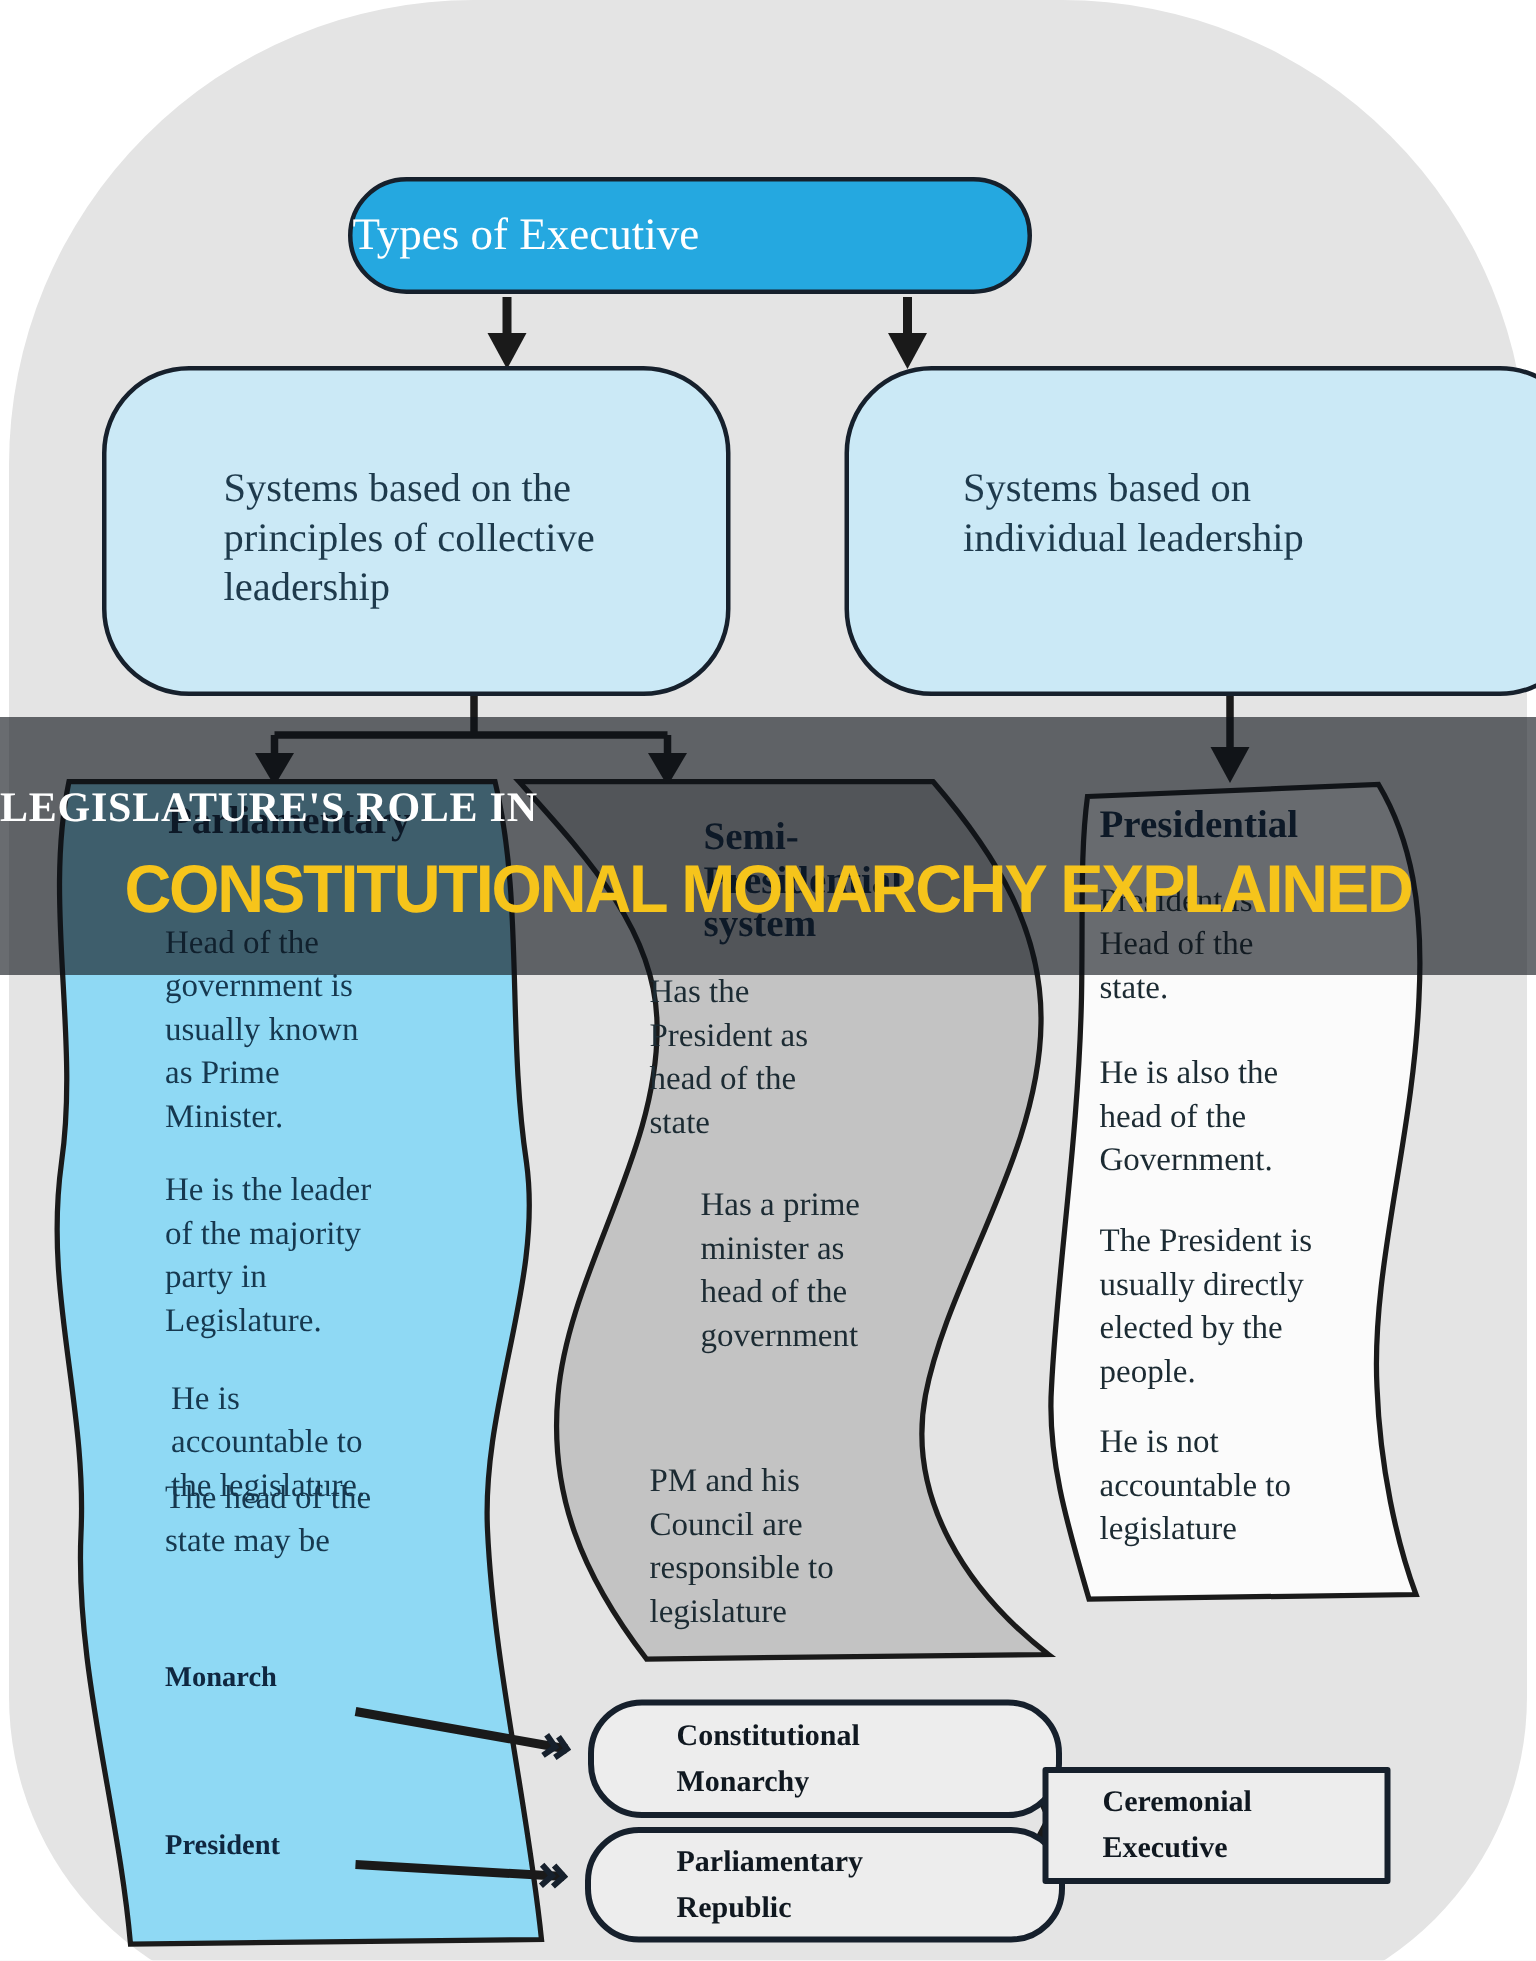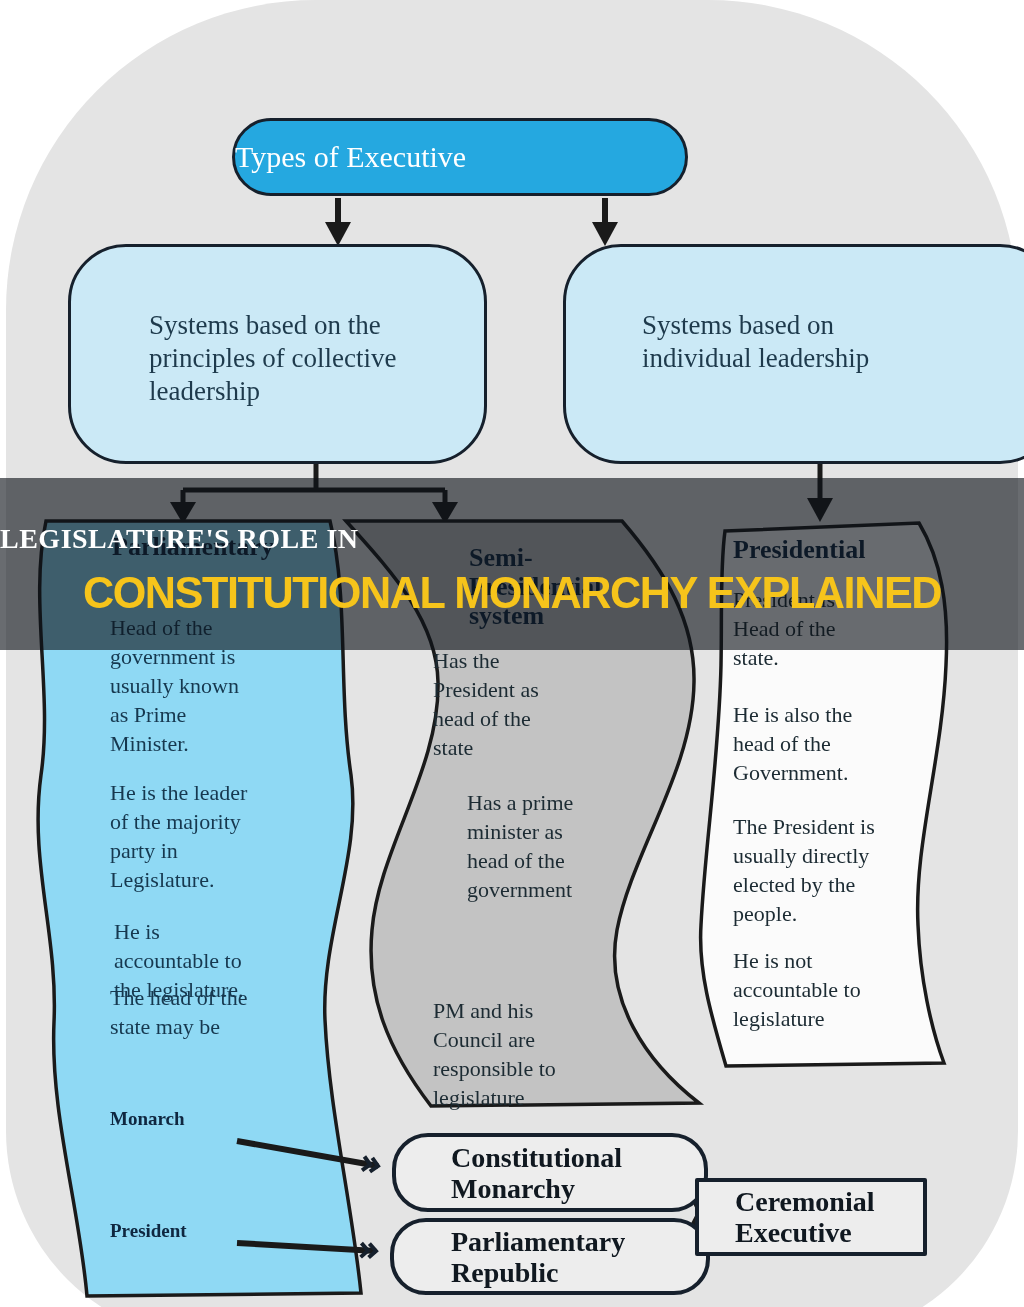--- a/index.html
+++ b/index.html
@@ -26,21 +26,21 @@
   
   #banner{position:absolute;left:0;top:478px;width:1024px;height:172px;background:rgba(13,17,24,0.62);}
   #banner-line1{position:absolute;left:0;top:523px;width:1024px;
                 font-family:Liberation Serif, serif;font-weight:bold;font-size:28px;
                 letter-spacing:.5px;color:#ffffff;}
   #banner-line2{position:absolute;left:0;top:567px;width:1024px;text-align:center;
                 font-family:"Liberation Sans",sans-serif;font-weight:bold;font-size:45px;
                 letter-spacing:-1.5px;color:#f6c41b;transform:scaleX(.96);transform-origin:center;}
   
   .outcome{background:#ededed;border:4px solid #16202c;color:#101820;font-weight:bold;
-           font-size:28px;line-height:31px;white-space:pre-line;display:flex;align-items:center;}
+           font-size:20px;line-height:31px;white-space:pre-line;display:flex;align-items:center;}
   #outcome-cm{left:392px;top:1133px;width:253px;height:71px;border-radius:36px;padding-left:55px;}
   #outcome-pr{left:390px;top:1218px;width:255px;height:69px;border-radius:36px;padding-left:57px;}
   #outcome-ce{left:695px;top:1178px;width:188px;height:70px;border-radius:2px;padding-left:36px;}
 </style>
 </head>
 <body>
 
 <div id="stage">
 
   <div id="blob"></div>
@@ -126,21 +126,21 @@
 Presidential
 system</div>
   <div class="ribbon-text" style="left:433px;top:646px;">Has the
 President as
 head of the
 state</div>
   <div class="ribbon-text" style="left:433px;top:788px;margin-left:34px;">Has a prime
 minister as
 head of the
 government</div>
-  <div class="ribbon-text" style="left:433px;top:972px;margin-top:24px;">PM and his
+  <div class="ribbon-text" style="left:433px;top:972px;">PM and his
 Council are
 responsible to
 legislature</div>
 
   <div class="ribbon-text ribbon-title" style="left:733px;top:535px;">Presidential</div>
   <div class="ribbon-text" style="left:733px;top:585px;">President is
 Head of the
 state.</div>
   <div class="ribbon-text" style="left:733px;top:700px;">He is also the
 head of the

